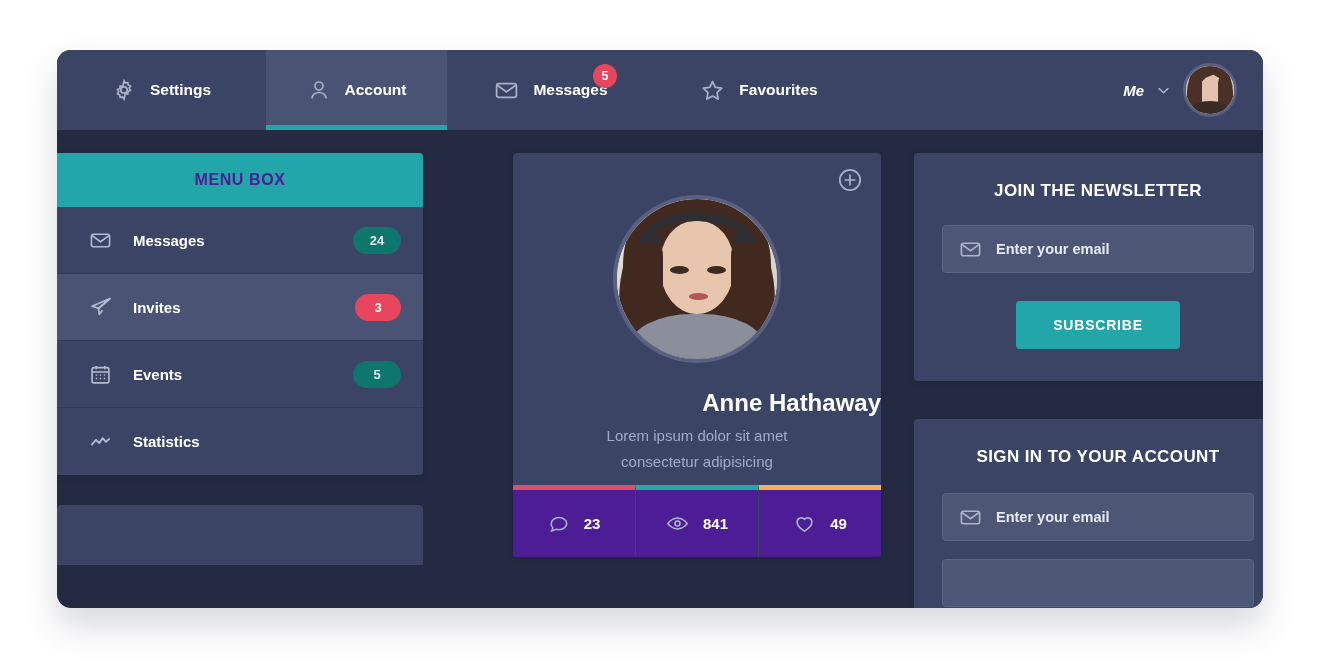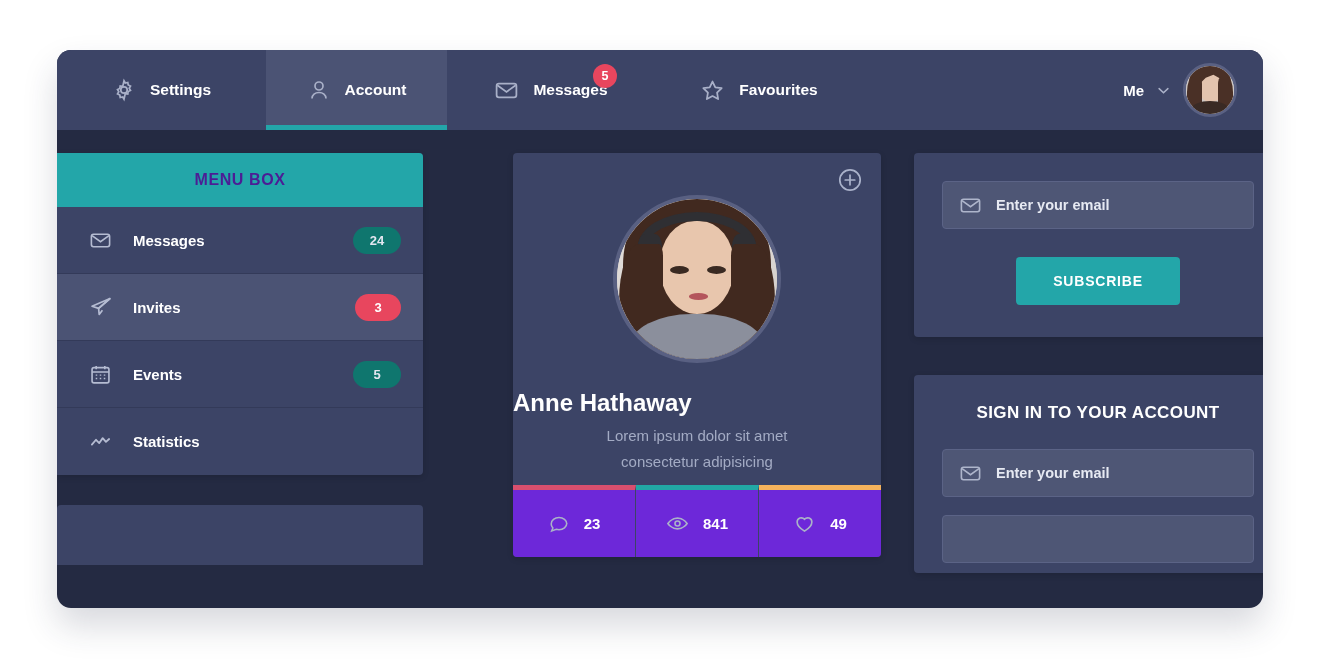--- a/index.html
+++ b/index.html
@@ -76,20 +76,21 @@
     margin-left: auto;
     display: flex;
     align-items: center;
     gap: 12px;
     padding-right: 26px;
   }
   .me-label {
     color: #ffffff;
     font-size: 15px;
     font-weight: bold;
+    font-style: italic;
   }
   .chev { color: #aab1c8; display: flex; align-items: center; }
   .avatar-nav {
     width: 54px; height: 54px;
     border-radius: 50%;
     border: 3px solid #5a6183;
     overflow: hidden;
     position: relative;
     background: #d9d6d4;
   }
@@ -263,39 +264,39 @@
     border-radius: 46% 46% 0 0;
   }
   .pp-hair-fl, .pp-hair-fr {
     position: absolute; top: 28%; height: 78%;
     width: 28%; background: #41291f;
   }
   .pp-hair-fl { left: 1%; border-radius: 46% 10% 30% 40%; }
   .pp-hair-fr { right: 1%; border-radius: 10% 46% 40% 30%; }
 
   .profile-name {
-    text-align: left;
+    text-align: right;
     color: #ffffff;
     font-size: 24px;
     font-weight: bold;
     margin-top: 26px;
   }
   .profile-bio {
     text-align: center;
     color: #a3abc4;
     font-size: 15px;
     line-height: 26px;
     margin-top: 6px;
     padding-bottom: 10px;
   }
   .stats-row { display: flex; }
   .stat {
     flex: 1;
     height: 72px;
-    background: #6d28d9;
+    background: #4c1d95;
     border-top: 5px solid #d94f6e;
     border-right: 1px solid #3c4466;
     display: flex;
     align-items: center;
     justify-content: center;
     gap: 14px;
     cursor: pointer;
   }
   .stat:last-child { border-right: none; }
   .stat .ico { color: #aab2c8; display: flex; align-items: center; }
@@ -528,20 +529,21 @@
               </span>
               <span class="num">49</span>
             </div>
           </div>
         </div>
       </div>
 
       <div class="col-right">
 
         <div class="panel">
+          <div class="panel-title">JOIN THE NEWSLETTER</div>
           <div class="field">
             <span class="ico">
               <svg width="23" height="23" viewBox="0 0 24 24" fill="none" stroke="currentColor" stroke-width="1.7">
                 <rect x="2.5" y="5.5" width="19" height="13" rx="2.2"></rect>
                 <path d="M3.2 7l8.8 6.3L20.8 7"></path>
               </svg>
             </span>
             <span class="ph">Enter your email</span>
           </div>
           <button class="btn-subscribe">SUBSCRIBE</button>

